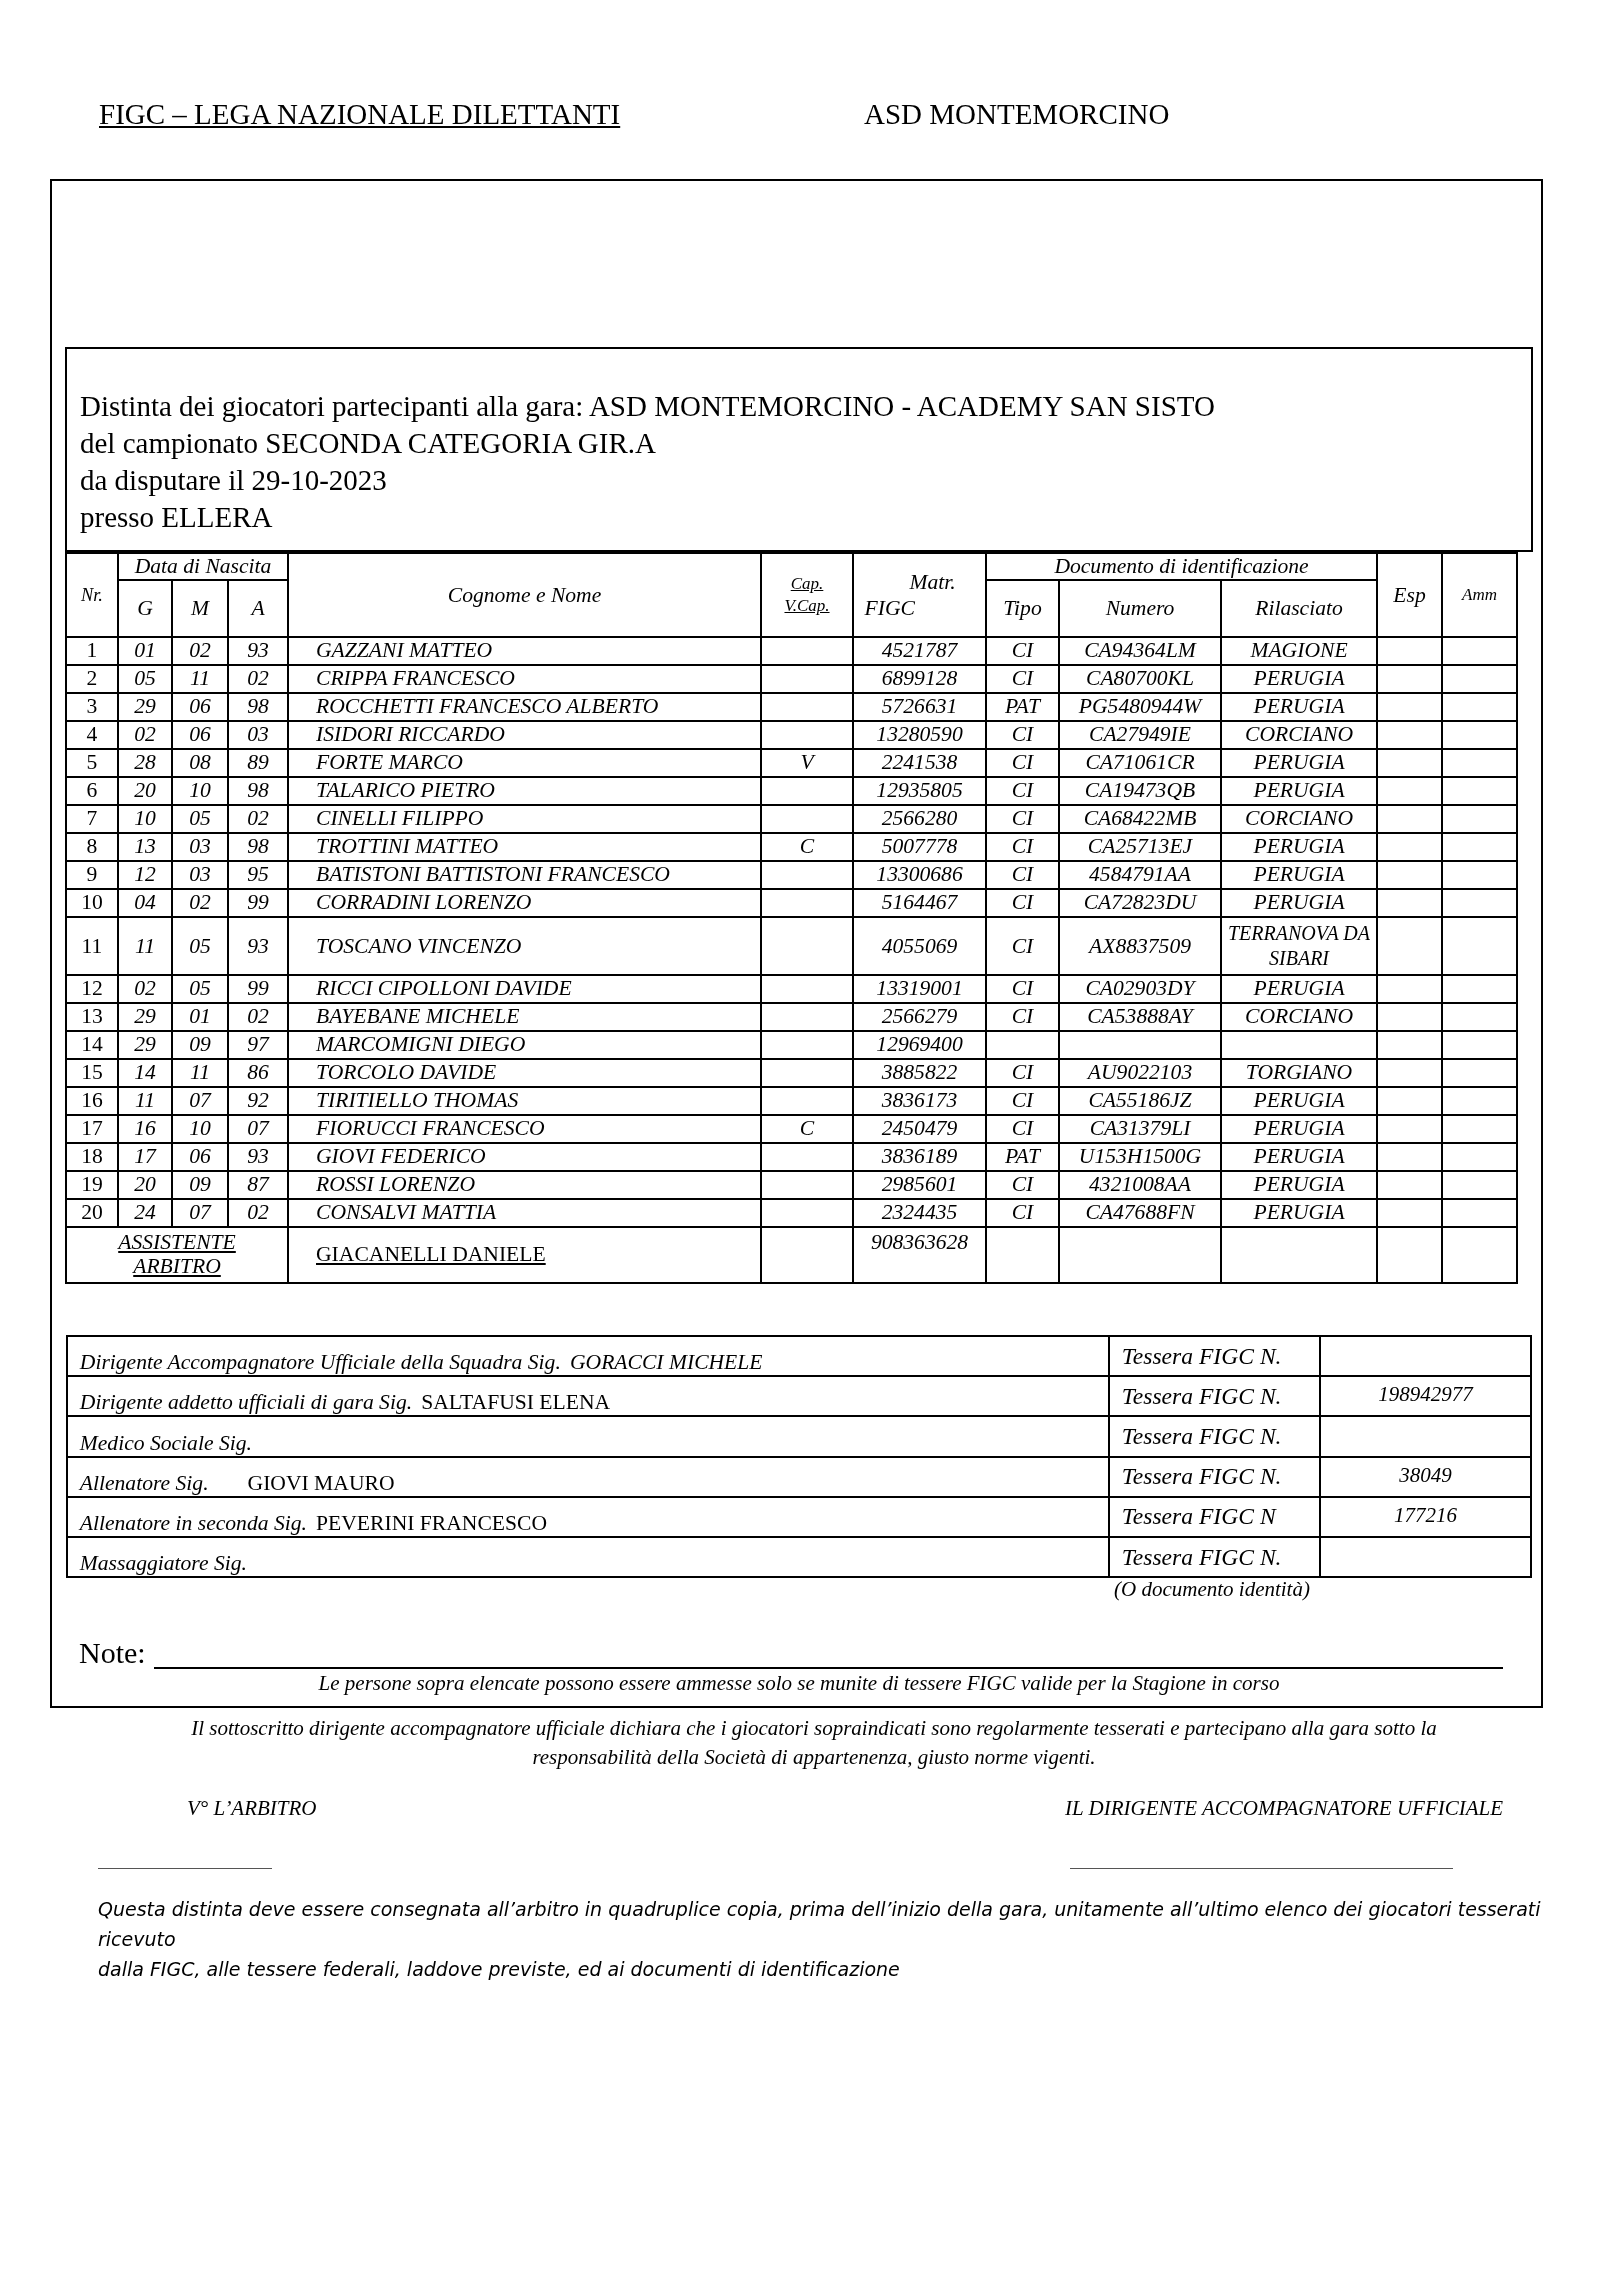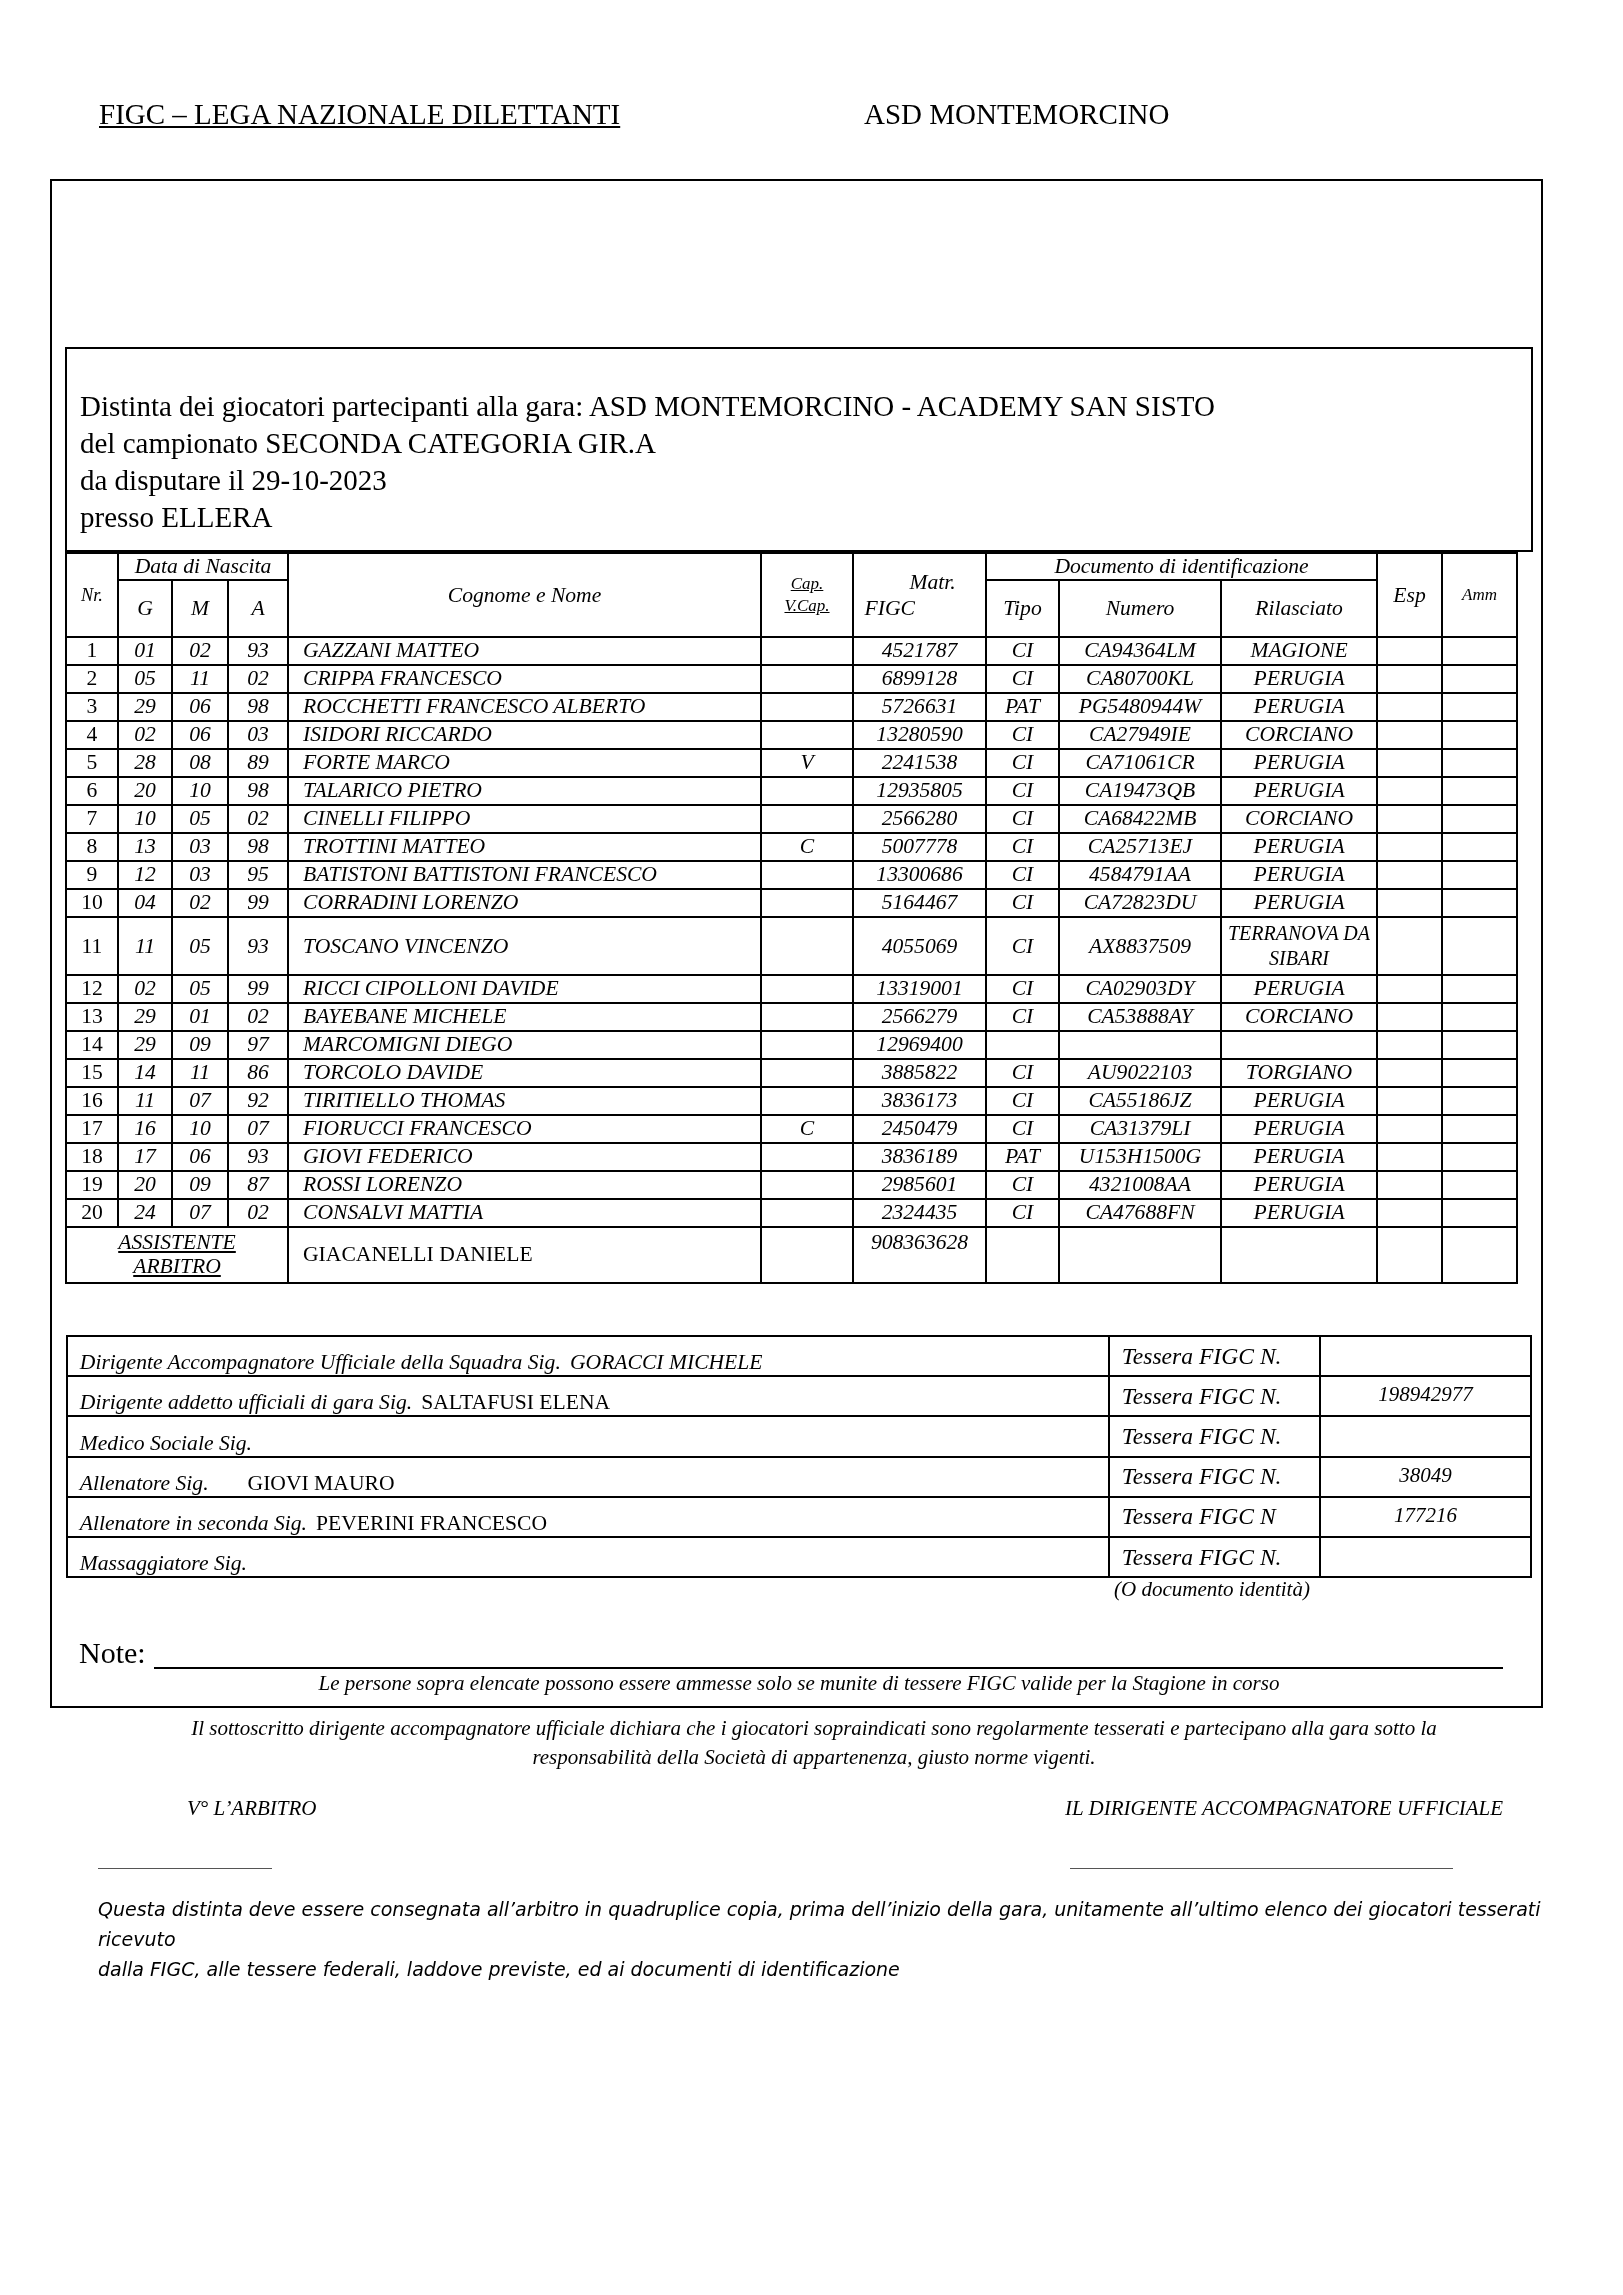--- a/index.html
+++ b/index.html
@@ -6,25 +6,25 @@
   body { width:1623px; height:2295px; position:relative; overflow:hidden; font-family:"Liberation Serif", serif; color:#000; }
   .abs { position:absolute; }
   .hdr { font-size:29px; top:98px; }
   .frame { left:50px; top:179px; width:1493px; height:1529px; border:2.6px solid #000; box-sizing:border-box; }
   .titlebox { left:65px; top:347px; width:1468px; height:205px; border:2.6px solid #000; box-sizing:border-box; padding:39px 0 0 13px; font-size:29px; line-height:37px; }
   .titlebox div { white-space:nowrap; }
   table.players { position:absolute; left:65px; top:552px; width:1453px; border-collapse:collapse; table-layout:fixed; }
   table.players td, table.players th { border:2.6px solid #000; font-style:italic; font-weight:normal; font-size:21.6px; text-align:center; padding:0; overflow:hidden; white-space:nowrap; }
   table.players th { height:39px; }
   table.players td { height:26px; line-height:23.6px; }
-  table.players td.name { text-align:left; padding-left:14px; }
+  table.players td.name { text-align:left; padding-left:27px; }
   table.players td.nr { font-style:normal; }
   table.players td.tall { height:56px; line-height:25px; white-space:normal; }
   .assist-label { font-weight:bold; text-decoration:underline; line-height:26px; white-space:normal !important; }
-  .assist-name { font-style:normal !important; }
+  .assist-name { font-style:normal !important;text-decoration:underline; }
   .matr-top { vertical-align:top; padding-top:2.6px !important; }
   table.staff { position:absolute; left:66px; top:1335px; width:1464px; border-collapse:collapse; table-layout:fixed;border-radius:23px; }
   table.staff td { border:2.6px solid #000; height:33px; font-size:21.6px; font-style:italic; padding:0 0 0 11.8px; white-space:nowrap; vertical-align:bottom; }
   table.staff td.lbl { font-size:23.6px; vertical-align:middle; }
   table.staff td.val { text-align:center; padding:0; vertical-align:top; padding-top:5.2px; font-size:21px; }
   .upright { font-style:normal; }
   .small-it { font-style:italic; font-size:21px; }
   .note-label { left:79px; top:1636px; font-size:30px; }
   .note-line { left:154px; top:1667px; width:1349px; border-bottom:2.6px solid #000; height:0; }
   .center-it { font-style:italic; font-size:21px; text-align:center; }

